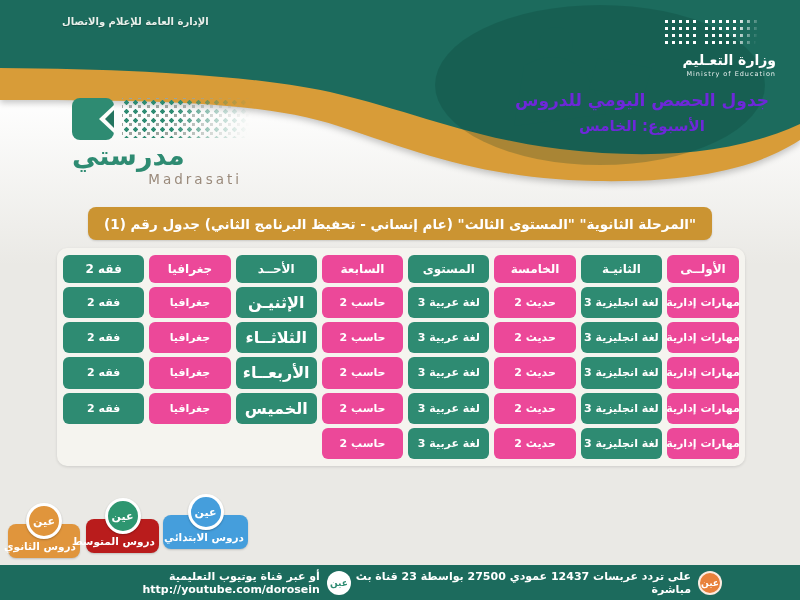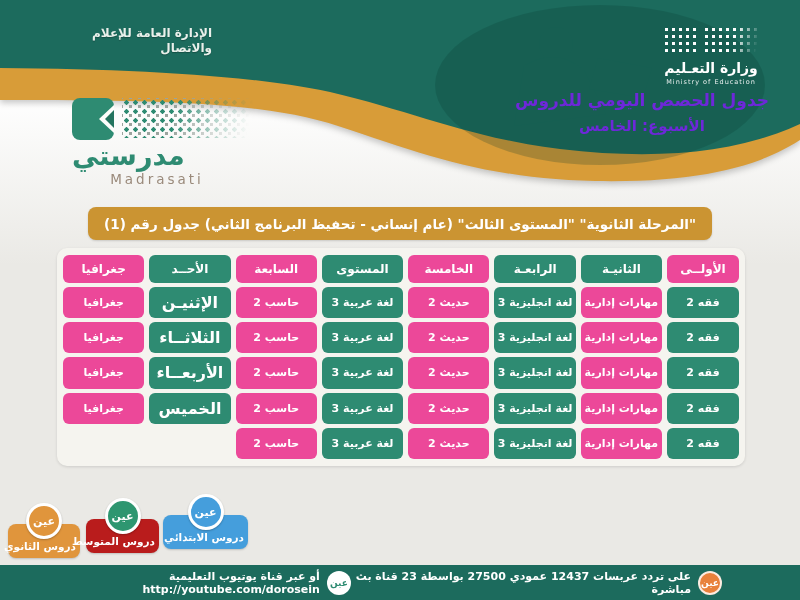--- a/index.html
+++ b/index.html
@@ -3,23 +3,23 @@
 <meta charset="utf-8">
 <style>
   html,body{margin:0;padding:0;}
   body{font-family:"DejaVu Sans","Liberation Sans",sans-serif;}
   .stage{position:relative;width:800px;height:600px;background:#EAE9E5;overflow:hidden;}
   .stage::before{content:"";position:absolute;left:0;right:0;top:95px;height:170px;
     background:linear-gradient(#FFFFFF,#EAE9E5);z-index:1;}
 
   
   .wave{position:absolute;top:0;left:0;z-index:2;filter:drop-shadow(0 3px 3px rgba(0,0,0,.22));}
-  .dept-banner{position:absolute;top:26px;left:62px;width:150px;z-index:3;color:#E9F0EB;
-    font-size:12px;font-weight:bold;text-align:right;line-height:1.25;text-shadow:0 1px 1px rgba(0,0,0,.25);}
-  .ministry{position:absolute;top:26px;right:24px;width:130px;z-index:3;text-align:center;color:#fff;}
+  .dept-banner{position:absolute;top:16px;left:62px;width:150px;z-index:3;color:#E9F0EB;
+    font-size:10px;font-weight:bold;text-align:left;line-height:1.25;text-shadow:0 1px 1px rgba(0,0,0,.25);}
+  .ministry{position:absolute;top:18px;right:24px;width:130px;z-index:3;text-align:right;color:#fff;}
   .m-dots{display:flex;justify-content:center;gap:6px;height:30px;margin-bottom:4px;}
   .dotblock{background-image:radial-gradient(circle,#fff 1.6px,transparent 1.8px);background-size:7px 7px;}
   .dotblock.a{width:34px;height:26px;}
   .dotblock.b{width:56px;height:26px;-webkit-mask:linear-gradient(105deg,#000 55%,transparent 95%);
     mask:linear-gradient(105deg,#000 55%,transparent 95%);}
   .m-ar{font-size:14px;font-weight:bold;letter-spacing:.5px;}
   .m-en{font-size:6.5px;letter-spacing:1px;opacity:.9;margin-top:2px;}
   .header-title{position:absolute;top:90px;right:28px;width:260px;z-index:3;color:#6d28d9;
     text-align:center;direction:rtl;}
   .ht1{font-size:17px;font-weight:bold;}
@@ -28,21 +28,21 @@
   
   .madrasati{position:absolute;top:96px;left:72px;width:210px;z-index:3;}
   .logo-row{display:flex;align-items:flex-start;gap:4px;height:48px;}
   .px-dots{width:132px;height:40px;margin-top:2px;
     background-image:radial-gradient(circle,#2E8B72 2.1px,transparent 2.3px),
                      radial-gradient(circle,#9AA49E 1.7px,transparent 1.9px);
     background-size:9px 9px,9px 9px;background-position:0 0,4px 4px;
     -webkit-mask:linear-gradient(100deg,#000 40%,rgba(0,0,0,.35) 70%,transparent 95%);
     mask:linear-gradient(100deg,#000 40%,rgba(0,0,0,.35) 70%,transparent 95%);}
   .md-ar{color:#2E8B72;font-size:27px;font-weight:bold;width:150px;text-align:left;margin-top:-2px;direction:rtl;line-height:1;}
-  .md-en{color:#9A8A7B;font-size:13.5px;letter-spacing:3px;width:170px;text-align:center;margin-top:2px;}
+  .md-en{color:#9A8A7B;font-size:13.5px;letter-spacing:3px;width:170px;text-align:right;margin-top:2px;}
 
   
   .subtitle{position:absolute;left:88px;top:207px;width:624px;height:33px;z-index:3;
     background:#CB9432;border-radius:8px;color:#fff;font-weight:bold;font-size:13.5px;
     display:flex;align-items:center;justify-content:center;direction:rtl;box-shadow:0 1px 2px rgba(0,0,0,.15);}
 
   
   .table-card{position:absolute;left:57px;top:248px;width:688px;height:218px;z-index:3;
     background:#F5F4EF;border-radius:10px;box-shadow:0 1px 3px rgba(0,0,0,.12);
     padding:7px 6px;box-sizing:border-box;}
@@ -127,21 +127,20 @@
     <div class="md-ar">مدرستي</div>
     <div class="md-en">Madrasati</div>
   </div>
 
   <div class="subtitle">"المرحلة الثانوية" "المستوى الثالث" (عام إنساني - تحفيظ البرنامج الثاني) جدول رقم (1)</div>
 
   <div class="table-card">
     <div class="grid" id="schedule-grid">
         <div class="cell c-gold">الأولــى</div>
         <div class="cell c-green">الثانيـة</div>
-        <div class="cell c-green">الرابعـة</div>
         <div class="cell c-gold">الخامسة</div>
         <div class="cell c-green">المستوى</div>
         <div class="cell c-gold">السابعة</div>
         <div class="cell c-green day">الأحــد</div>
         <div class="cell c-gold">جغرافيا</div>
         <div class="cell c-green">فقه 2</div>
         <div class="cell c-gold">مهارات إدارية</div>
         <div class="cell c-green">لغة انجليزية 3</div>
         <div class="cell c-gold">حديث 2</div>
         <div class="cell c-green">لغة عربية 3</div>

